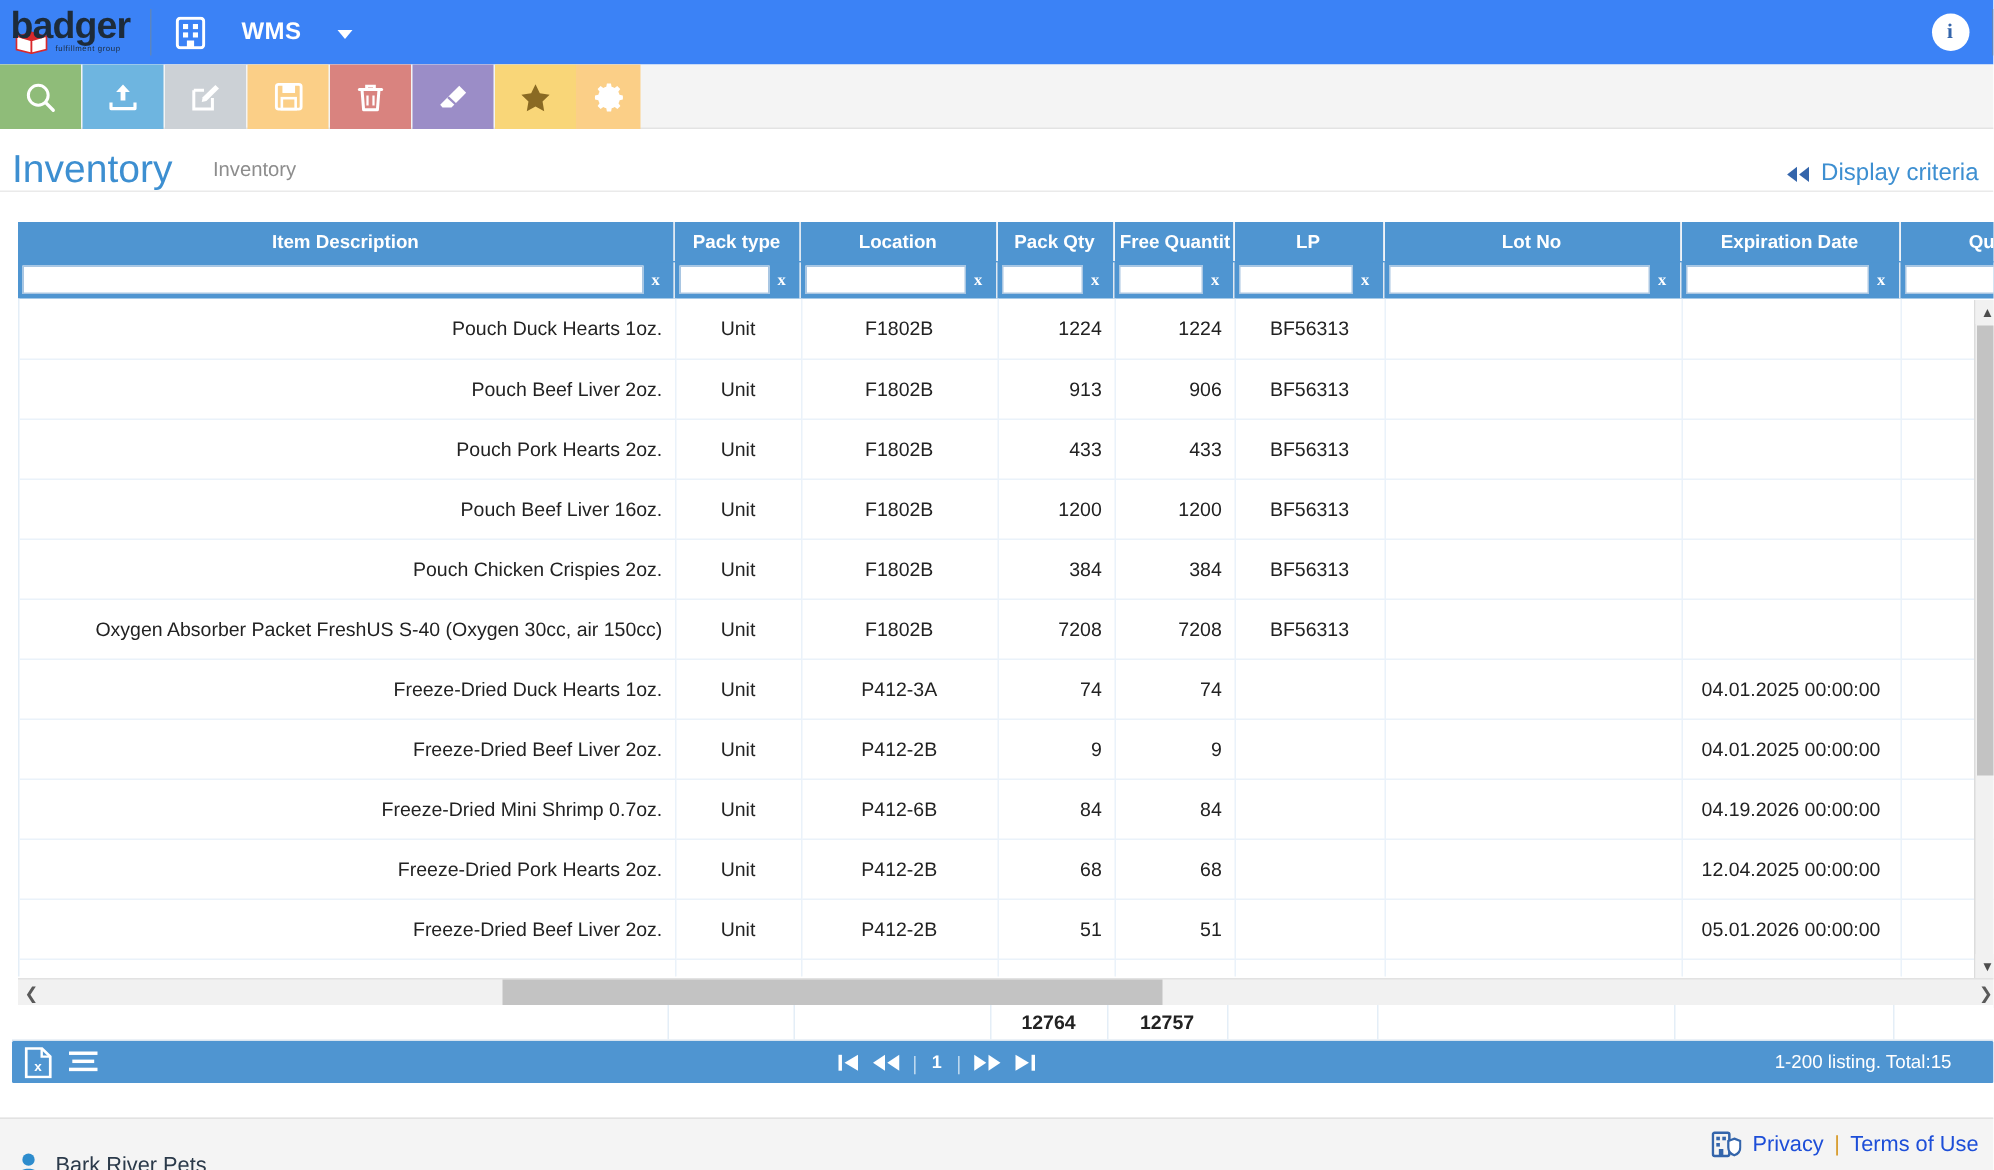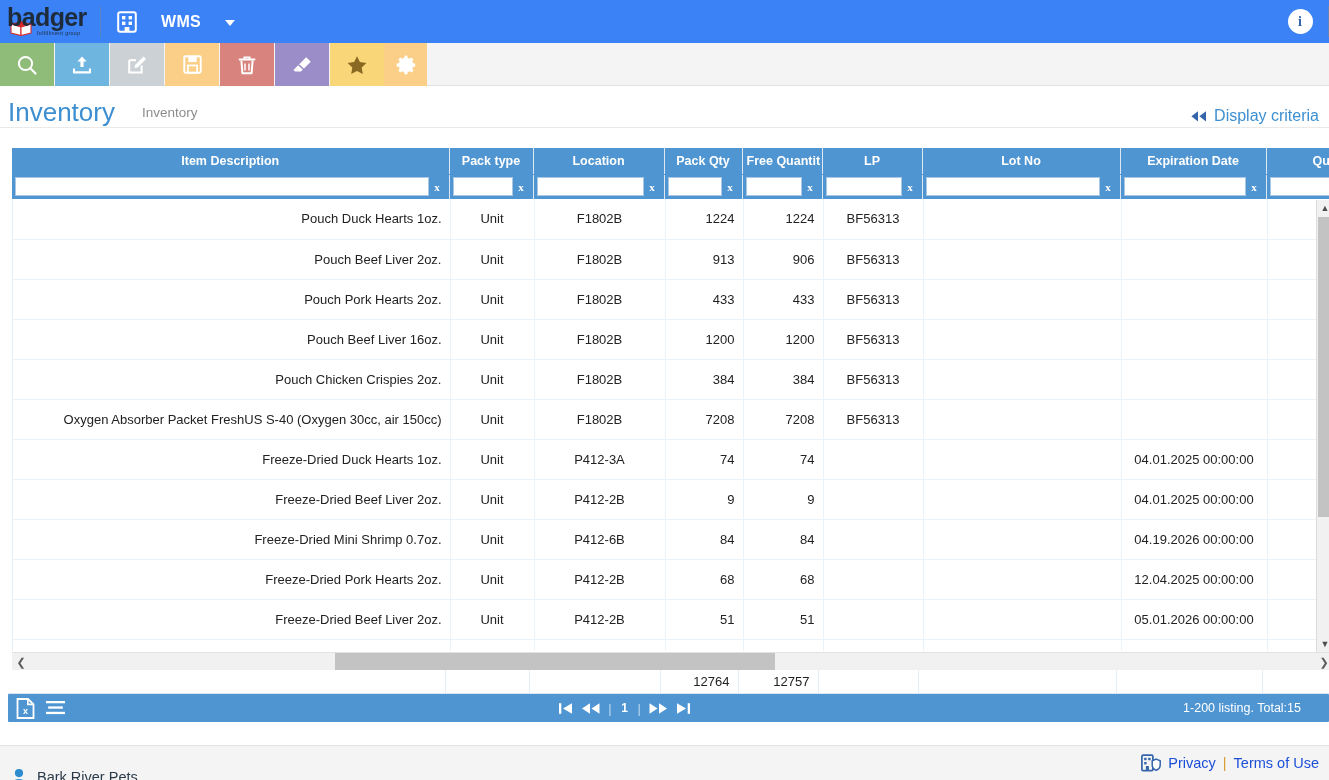--- a/index.html
+++ b/index.html
@@ -176,22 +176,22 @@
     background:#c3c3c3; cursor:pointer;
   }
 
   
   .totals {
     position:absolute; left:8px; top:670px; width:1321px; height:24px;
     background:#fff; border-bottom:1px solid #d8e4ef;
   }
   table.totals-tbl { border-collapse:collapse; table-layout:fixed; width:1413px; }
   table.totals-tbl td {
-    height:23px; font-size:13px; font-weight:400; color:#222;
-    border-right:1px solid #e4eef7; padding:0 8px; text-align:right;
+    height:23px; font-size:13px; font-weight:700; color:#222;
+    border-right:1px solid #e4eef7; padding:0 8px; text-align:center;
     white-space:nowrap; overflow:hidden;
   }
 
   
   .pager {
     position:absolute; left:8px; top:694px; width:1321px; height:28px;
     background:#4f95d1; display:flex; align-items:center;
     border-radius:1px;
   }
   .pager-left { display:flex; align-items:center; gap:10px; padding-left:8px; }

